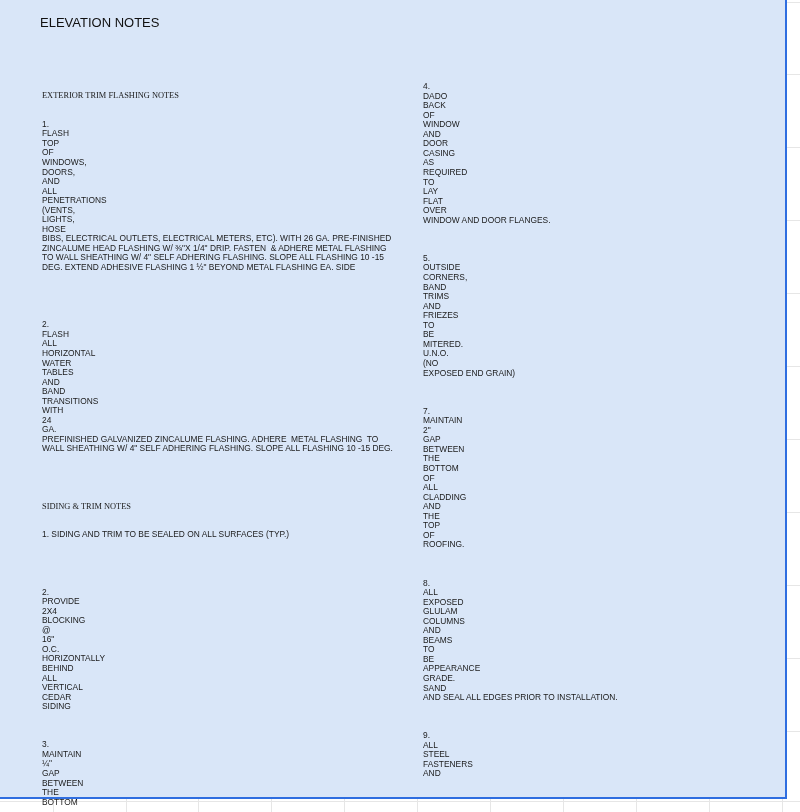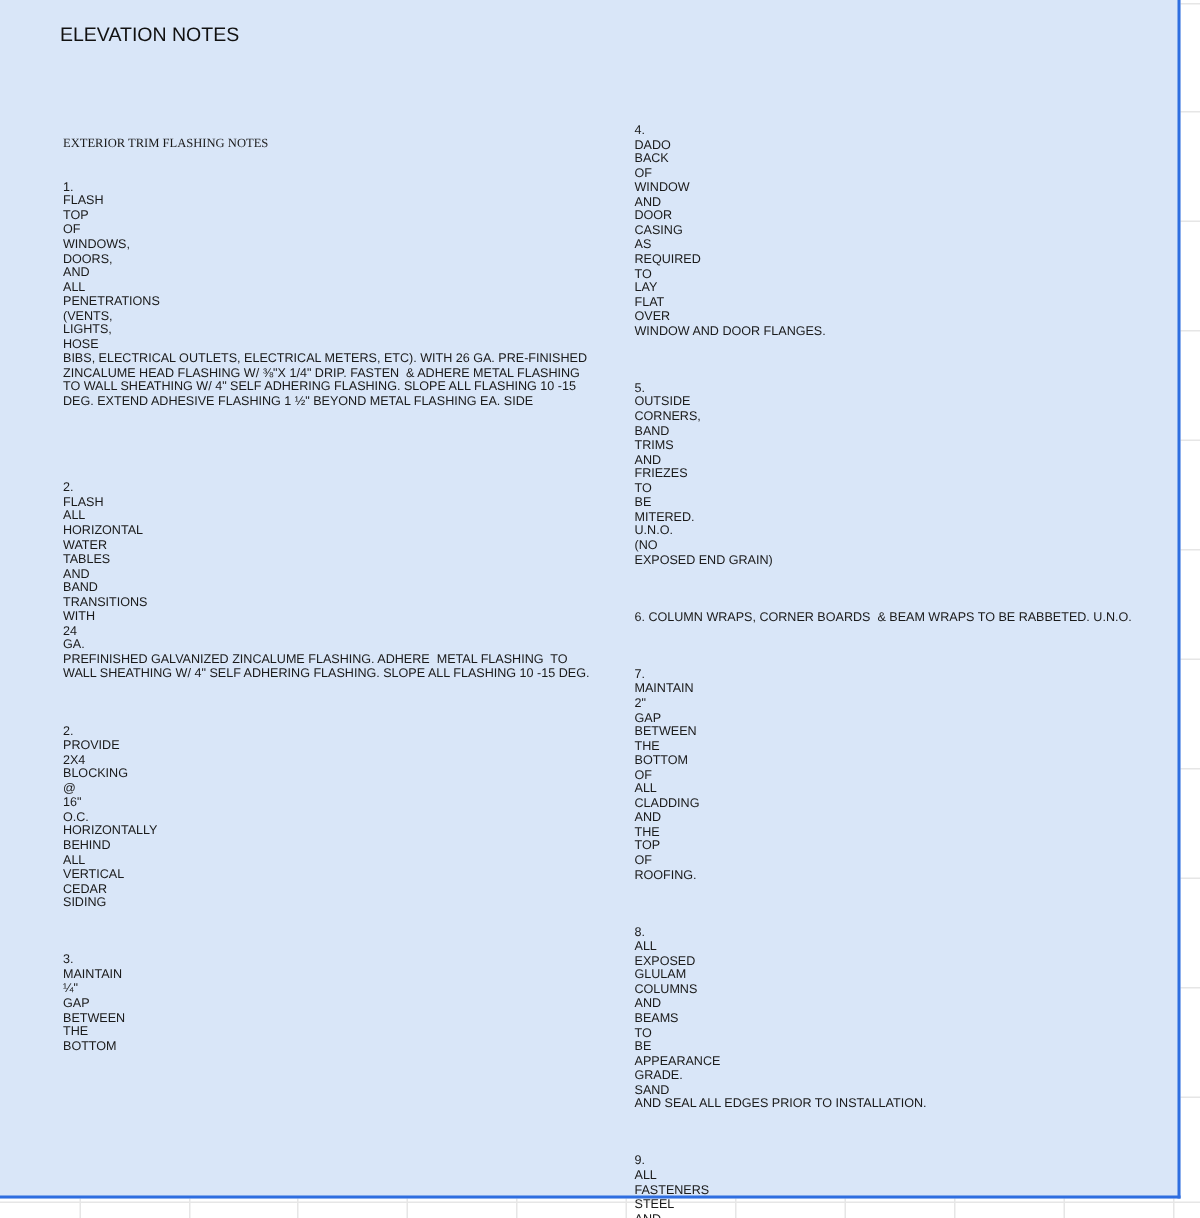--- a/index.html
+++ b/index.html
@@ -65,26 +65,29 @@
 
 <div class="textbox">
   <div class="title">ELEVATION NOTES</div>
 
   <div class="col left">
     <div class="note">
       <span class="heading">EXTERIOR TRIM FLASHING NOTES</span>
       <div><span class="line">1.</span><span class="line">FLASH</span><span class="line">TOP</span><span class="line">OF</span><span class="line">WINDOWS,</span><span class="line">DOORS,</span><span class="line">AND</span><span class="line">ALL</span><span class="line">PENETRATIONS</span><span class="line">(VENTS,</span><span class="line">LIGHTS,</span><span class="line">HOSE</span><span class="line">BIBS, ELECTRICAL OUTLETS, ELECTRICAL METERS, ETC). WITH 26 GA. PRE-FINISHED</span><span class="line">ZINCALUME HEAD FLASHING W/ ⅜"X 1/4" DRIP. FASTEN  &amp; ADHERE METAL FLASHING</span><span class="line">TO WALL SHEATHING W/ 4" SELF ADHERING FLASHING. SLOPE ALL FLASHING 10 -15</span><span class="line">DEG. EXTEND ADHESIVE FLASHING 1 ½" BEYOND METAL FLASHING EA. SIDE</span></div>
     </div>
     <div class="note"><span class="line">2.</span><span class="line">FLASH</span><span class="line">ALL</span><span class="line">HORIZONTAL</span><span class="line">WATER</span><span class="line">TABLES</span><span class="line">AND</span><span class="line">BAND</span><span class="line">TRANSITIONS</span><span class="line">WITH</span><span class="line">24</span><span class="line">GA.</span><span class="line">PREFINISHED GALVANIZED ZINCALUME FLASHING. ADHERE  METAL FLASHING  TO</span><span class="line">WALL SHEATHING W/ 4" SELF ADHERING FLASHING. SLOPE ALL FLASHING 10 -15 DEG.</span></div>
+    <div class="note">
+      <span class="heading">SIDING &amp; TRIM NOTES</span>
+      <div><span class="line">1. SIDING AND TRIM TO BE SEALED ON ALL SURFACES (TYP.)</span></div>
+    </div>
     <div class="note"><span class="line">2.</span><span class="line">PROVIDE</span><span class="line">2X4</span><span class="line">BLOCKING</span><span class="line">@</span><span class="line">16"</span><span class="line">O.C.</span><span class="line">HORIZONTALLY</span><span class="line">BEHIND</span><span class="line">ALL</span><span class="line">VERTICAL</span><span class="line">CEDAR</span><span class="line">SIDING</span></div>
     <div class="note"><span class="line">3.</span><span class="line">MAINTAIN</span><span class="line">¼"</span><span class="line">GAP</span><span class="line">BETWEEN</span><span class="line">THE</span><span class="line">BOTTOM</span></div>
   </div>
 
   <div class="col right">
     <div class="note"><span class="line">4.</span><span class="line">DADO</span><span class="line">BACK</span><span class="line">OF</span><span class="line">WINDOW</span><span class="line">AND</span><span class="line">DOOR</span><span class="line">CASING</span><span class="line">AS</span><span class="line">REQUIRED</span><span class="line">TO</span><span class="line">LAY</span><span class="line">FLAT</span><span class="line">OVER</span><span class="line">WINDOW AND DOOR FLANGES.</span></div>
     <div class="note"><span class="line">5.</span><span class="line">OUTSIDE</span><span class="line">CORNERS,</span><span class="line">BAND</span><span class="line">TRIMS</span><span class="line">AND</span><span class="line">FRIEZES</span><span class="line">TO</span><span class="line">BE</span><span class="line">MITERED.</span><span class="line">U.N.O.</span><span class="line">(NO</span><span class="line">EXPOSED END GRAIN)</span></div>
-    <div class="note"><span class="line">6. COLUMN WRAPS, CORNER BOARDS  &amp; BEAM WRAPS TO BE RABBETED. U.N.O.</span></div>
     <div class="note"><span class="line">7.</span><span class="line">MAINTAIN</span><span class="line">2"</span><span class="line">GAP</span><span class="line">BETWEEN</span><span class="line">THE</span><span class="line">BOTTOM</span><span class="line">OF</span><span class="line">ALL</span><span class="line">CLADDING</span><span class="line">AND</span><span class="line">THE</span><span class="line">TOP</span><span class="line">OF</span><span class="line">ROOFING.</span></div>
     <div class="note"><span class="line">8.</span><span class="line">ALL</span><span class="line">EXPOSED</span><span class="line">GLULAM</span><span class="line">COLUMNS</span><span class="line">AND</span><span class="line">BEAMS</span><span class="line">TO</span><span class="line">BE</span><span class="line">APPEARANCE</span><span class="line">GRADE.</span><span class="line">SAND</span><span class="line">AND SEAL ALL EDGES PRIOR TO INSTALLATION.</span></div>
-    <div class="note"><span class="line">9.</span><span class="line">ALL</span><span class="line">FASTENERS</span><span class="line">STEEL</span><span class="line">AND</span></div>
+    <div class="note"><span class="line">9.</span><span class="line">ALL</span><span class="line">STEEL</span><span class="line">FASTENERS</span><span class="line">AND</span></div>
     
   </div>
 </div>
 
 </body></html>

